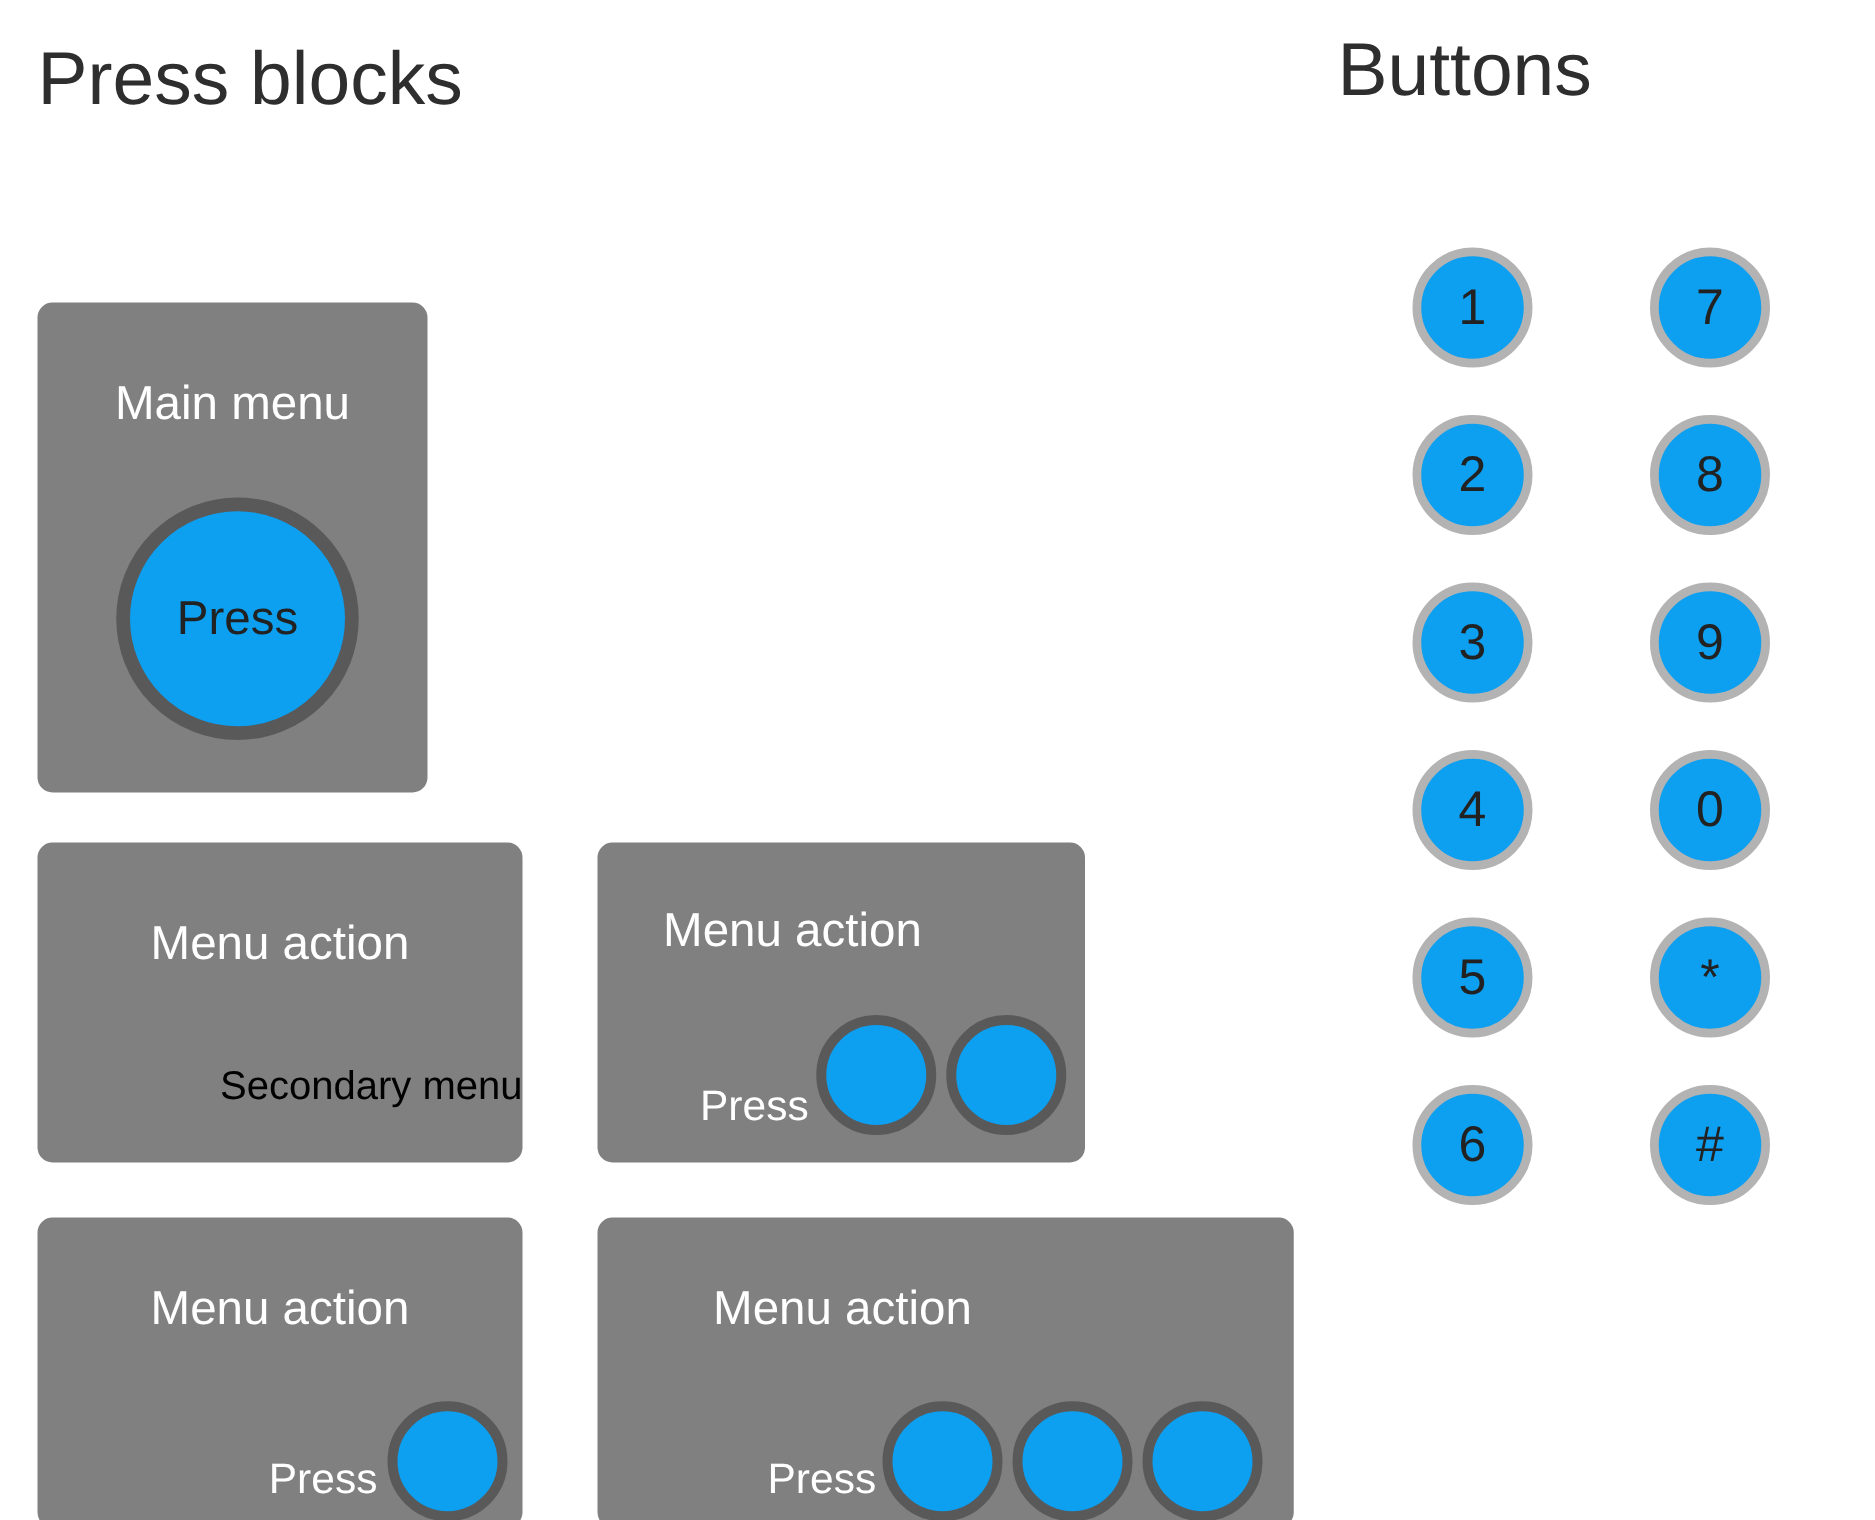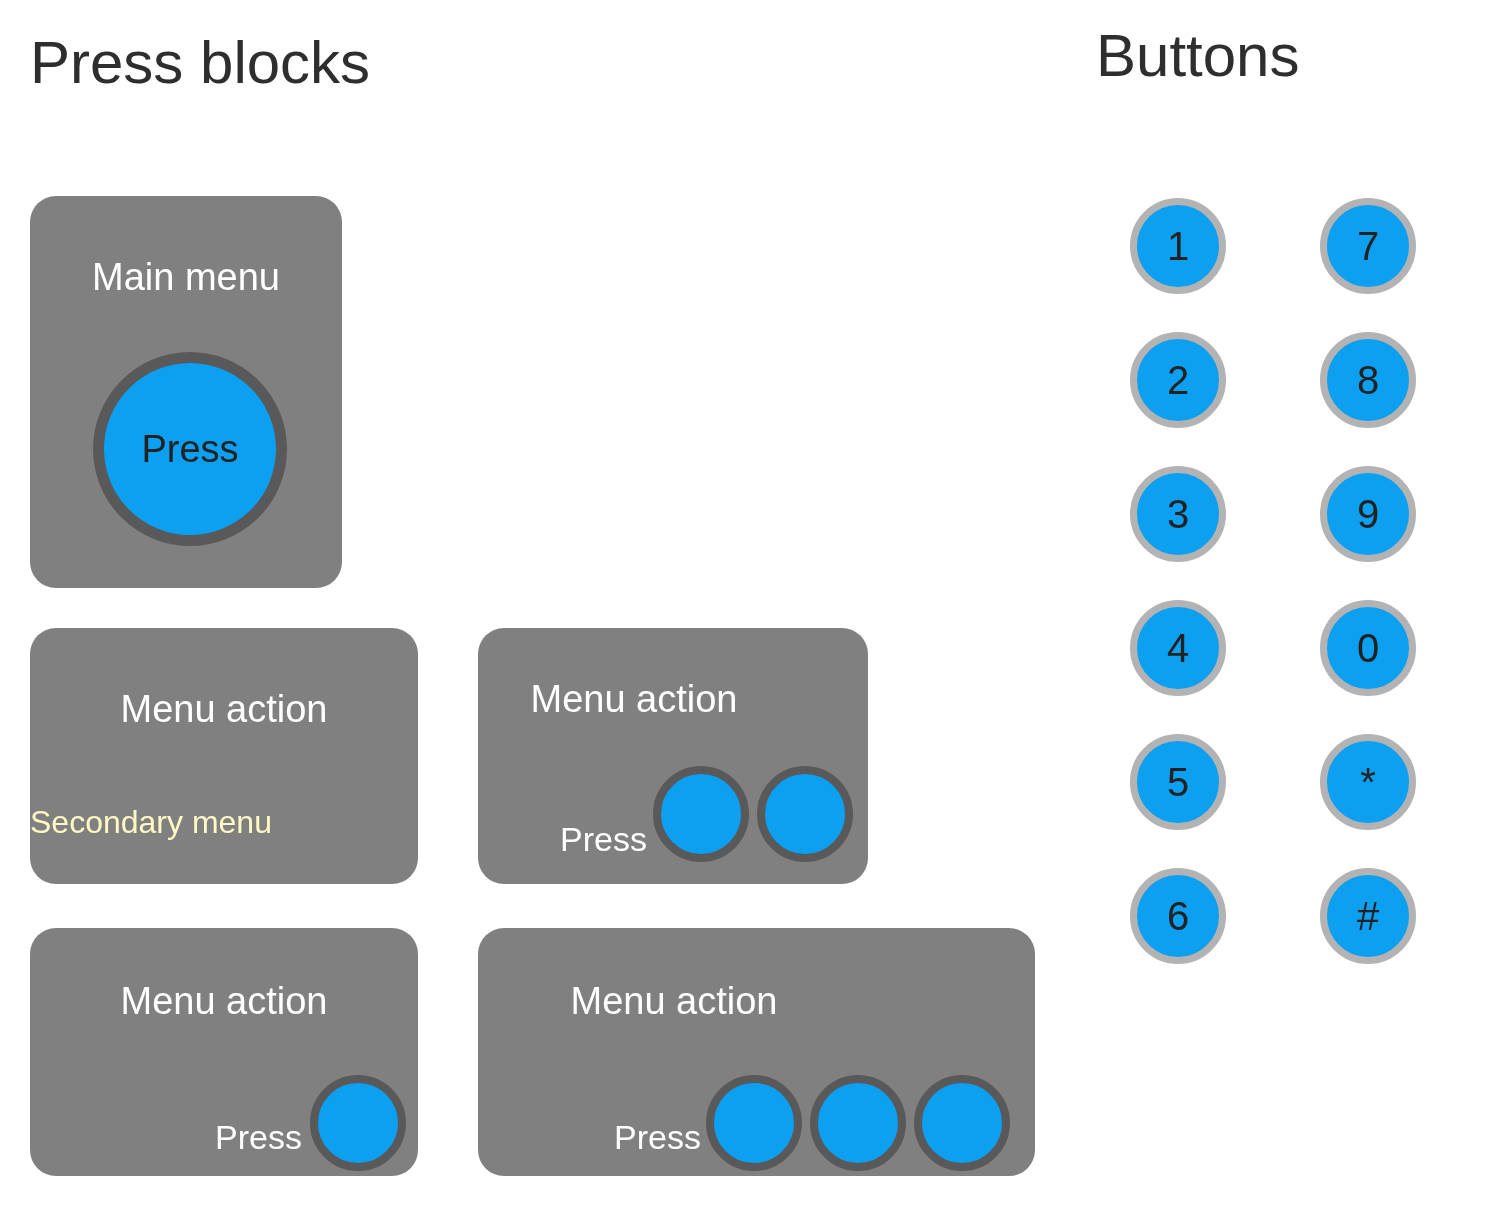--- a/index.html
+++ b/index.html
@@ -18,47 +18,48 @@
 
   .section-title {
     position: absolute;
     color: #2e2e2e;
     font-size: 60px;
     font-weight: 400;
     line-height: 1;
     white-space: nowrap;
   }
   #title-menu-blocks { left: 30px; top: 33px; }
-  #title-buttons     { left: 1096px; top: 26px; }
+  #title-buttons     { left: 1070px; top: 26px; }
 
   
   .menu-block {
     position: absolute;
     background: #808080;
-    border-radius: 26px;
+    border-radius: 12px;
     box-sizing: border-box;
+    margin-top: 46px;
   }
 
   .block-title {
     position: absolute;
     left: 0;
     right: 0;
     text-align: center;
     color: #ffffff;
     font-size: 38px;
     line-height: 1;
     white-space: nowrap;
   }
 
   .block-subtitle {
     position: absolute;
     left: 0;
     right: 0;
-    text-align: left;
-    color: #fef9c3;
+    text-align: right;
+    color: #000000;
     font-size: 32px;
     line-height: 1;
     white-space: nowrap;
   }
 
   .press-label {
     position: absolute;
     color: #ffffff;
     font-size: 34px;
     line-height: 1;

